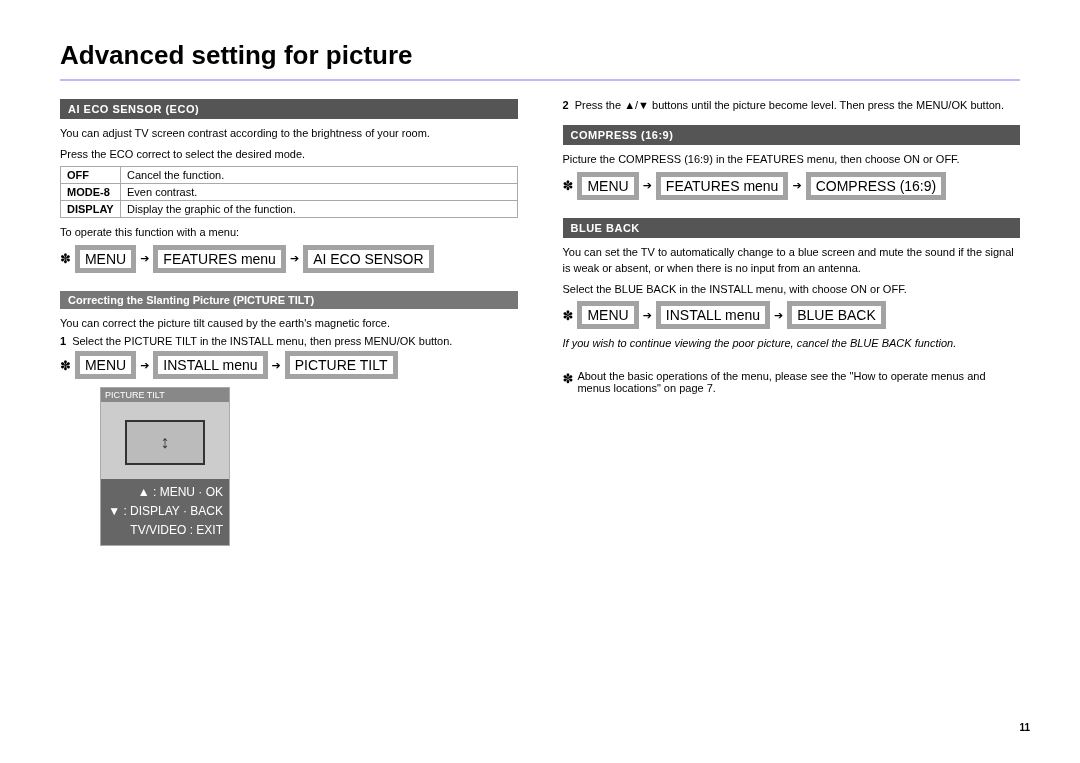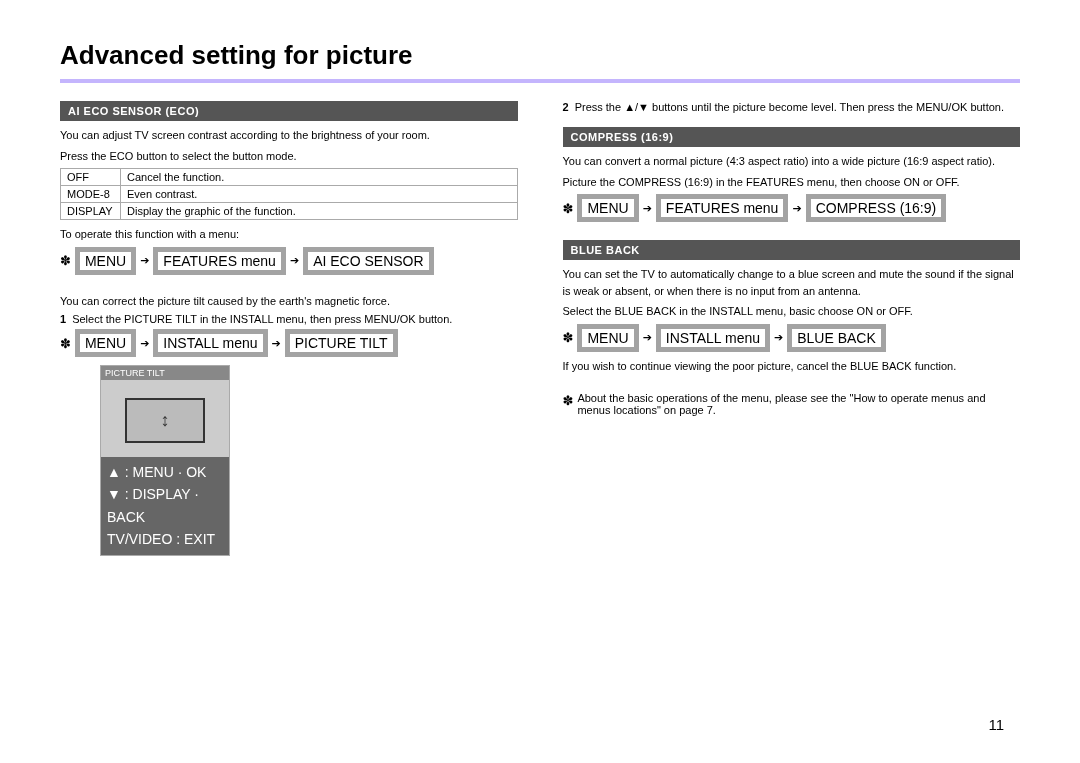--- a/index.html
+++ b/index.html
@@ -10,21 +10,21 @@
       color: #000;
       width: 1080px;
       min-height: 763px;
       padding: 40px 60px 40px 60px;
     }
 
     h1 {
       font-size: 26px;
       font-weight: bold;
       margin-bottom: 18px;
-      border-bottom: 4px solid #c4b5fd;
+      border-bottom: 2px solid #c4b5fd;
       padding-bottom: 8px;
       font-family: Arial, Helvetica, sans-serif;
     }
 
     .two-col {
       display: flex;
       gap: 45px;
     }
 
     .col-left {
@@ -64,21 +64,21 @@
 
     table.modes td {
       border: 1px solid #aaa;
       padding: 2px 6px;
       vertical-align: top;
     }
 
     table.modes td:first-child {
       white-space: nowrap;
       width: 60px;
-      font-weight: normal;
+      font-weight: bold;
     }
 
     .menu-path {
       display: flex;
       align-items: center;
       gap: 4px;
       font-size: 10px;
       margin-top: 4px;
       flex-wrap: wrap;
     }
@@ -133,23 +133,24 @@
       margin: 8px auto;
       position: relative;
       display: flex;
       align-items: center;
       justify-content: center;
     }
 
     .diagram-controls {
       background: #666;
       color: #fff;
-      font-size: 14px;
+      font-size: 12px;
       padding: 4px 6px;
       line-height: 1.6;
+      text-align: right;
     }
 
     .diagram-controls span {
       display: block;
     }
 
     .step-num {
       font-weight: bold;
       margin-right: 2px;
     }
@@ -165,38 +166,38 @@
     }
 
     .note-section {
       margin-top: 16px;
       font-size: 11px;
     }
 
     .page-number {
       position: absolute;
       bottom: 30px;
-      right: 76px;
-      font-size: 15px;
-      font-weight: normal;
+      right: 50px;
+      font-size: 10px;
+      font-weight: bold;
     }
   </style>
 </head>
 <body>
 
 <h1>Advanced setting for picture</h1>
 
 <div class="two-col">
 
   <div class="col-left">
 
     <div class="section">
       <div class="section-header">AI ECO SENSOR (ECO)</div>
       <p>You can adjust TV screen contrast according to the brightness of your room.</p>
-      <p>Press the ECO button to select the button mode.</p>
+      <p>Press the ECO correct to select the desired mode.</p>
 
       <table class="modes">
         <tbody id="eco-table-body">
             <tr>
               <td>OFF</td>
               <td>Cancel the function.</td>
             </tr>
             <tr>
               <td>MODE-8</td>
               <td>Even contrast.</td>
@@ -213,20 +214,21 @@
         <span class="asterisk">✽</span>
         <span class="menu-box">MENU</span>
         <span class="arrow">➔</span>
         <span class="menu-box">FEATURES menu</span>
         <span class="arrow">➔</span>
         <span class="menu-box">AI ECO SENSOR</span>
       </div>
     </div>
 
     <div class="section">
+      <div class="sub-section-header">Correcting the Slanting Picture (PICTURE TILT)</div>
       <p>You can correct the picture tilt caused by the earth's magnetic force.</p>
 
       <div class="step-container">
         <span class="step-num">1</span>
         <span class="step-text">Select the PICTURE TILT in the INSTALL menu, then press MENU/OK button.</span>
       </div>
 
       <div class="menu-path">
         <span class="asterisk">✽</span>
         <span class="menu-box">MENU</span>
@@ -256,45 +258,44 @@
 
   <div class="col-right">
 
     <div class="step-container" style="margin-bottom:14px;">
       <span class="step-num">2</span>
       <span class="step-text">Press the ▲/▼ buttons until the picture become level. Then press the MENU/OK button.</span>
     </div>
 
     <div class="section">
       <div class="section-header">COMPRESS (16:9)</div>
-      <p>You can convert a normal picture (4:3 aspect ratio) into a wide picture (16:9 aspect ratio).</p>
       <p>Picture the COMPRESS (16:9) in the FEATURES menu, then choose ON or OFF.</p>
       <div class="menu-path">
         <span class="asterisk">✽</span>
         <span class="menu-box">MENU</span>
         <span class="arrow">➔</span>
         <span class="menu-box">FEATURES menu</span>
         <span class="arrow">➔</span>
         <span class="menu-box">COMPRESS (16:9)</span>
       </div>
     </div>
 
     <div class="section">
       <div class="section-header">BLUE BACK</div>
       <p>You can set the TV to automatically change to a blue screen and mute the sound if the signal is weak or absent, or when there is no input from an antenna.</p>
-      <p style="margin-top:4px;">Select the BLUE BACK in the INSTALL menu, basic choose ON or OFF.</p>
+      <p style="margin-top:4px;">Select the BLUE BACK in the INSTALL menu, with choose ON or OFF.</p>
       <div class="menu-path">
         <span class="asterisk">✽</span>
         <span class="menu-box">MENU</span>
         <span class="arrow">➔</span>
         <span class="menu-box">INSTALL menu</span>
         <span class="arrow">➔</span>
         <span class="menu-box">BLUE BACK</span>
       </div>
-      <p style="margin-top:6px;">If you wish to continue viewing the poor picture, cancel the BLUE BACK function.</p>
+      <p style="margin-top:6px;font-style:italic;">If you wish to continue viewing the poor picture, cancel the BLUE BACK function.</p>
     </div>
 
     <div class="note-section">
       <div style="display:flex; gap:4px;">
         <span style="font-size:13px; line-height:1.4;">✽</span>
         <span>About the basic operations of the menu, please see the "How to operate menus and menus locations" on page 7.</span>
       </div>
     </div>
 
   </div>

